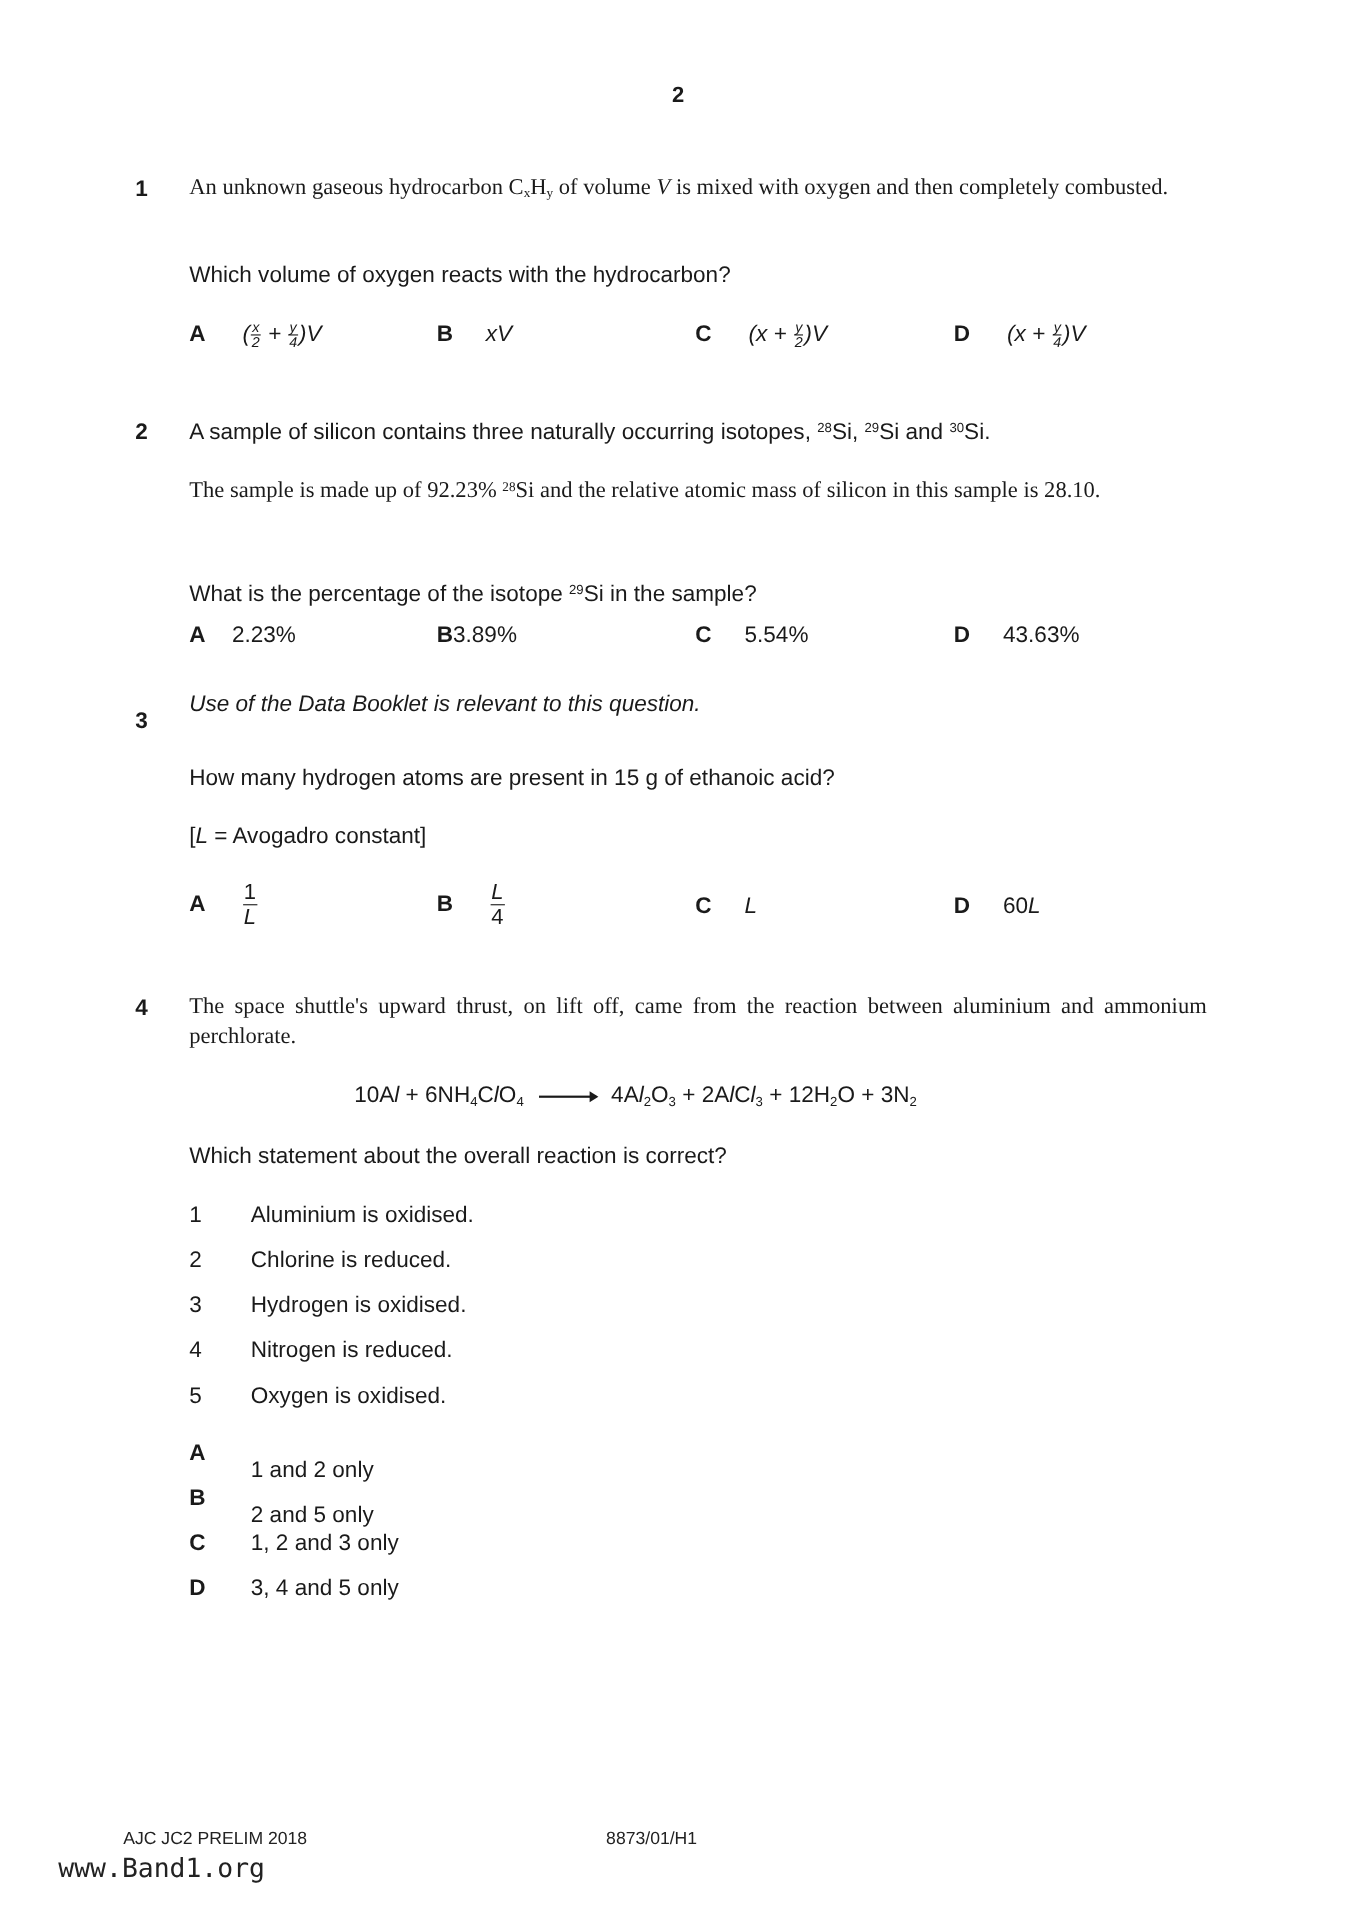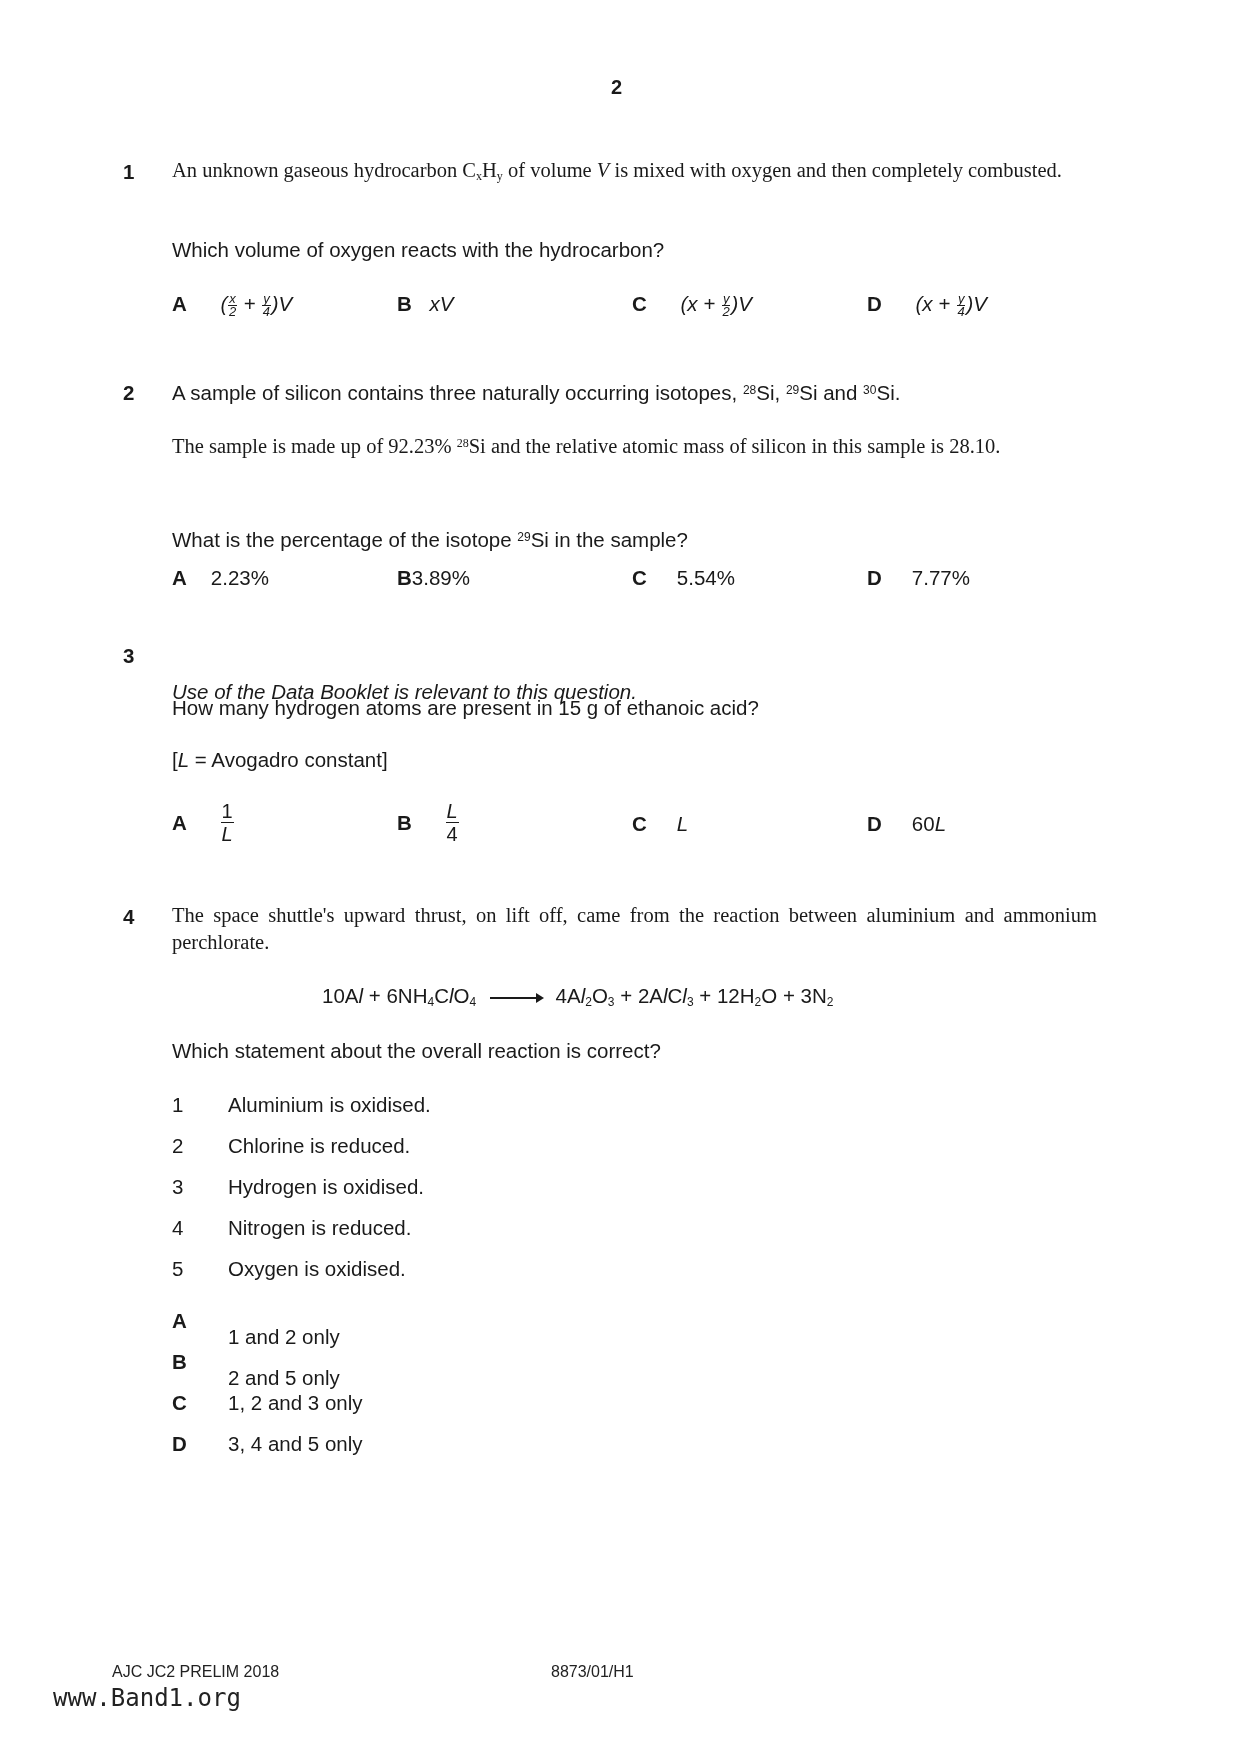--- a/index.html
+++ b/index.html
@@ -47,21 +47,21 @@
           <span class="num">x</span>
           <span>2</span>
         </span><span> + </span><span class="frac">
           <span class="num">y</span>
           <span>4</span>
         </span><span>)V</span>
     </span>
   </div>
   <div class="abs" style="left:397px; top:292px">
     <span class="opt-letter">B</span>
-    <span class="italic" style="margin-left:12px">xV</span>
+    <span class="italic" style="margin-left:24px">xV</span>
   </div>
   <div class="abs" style="left:632px; top:292px">
     <span class="opt-letter">C</span>
     <span class="italic" style="margin-left:28px">
       <span>(x + </span><span class="frac">
           <span class="num">y</span>
           <span>2</span>
         </span><span>)V</span>
     </span>
   </div>
@@ -90,27 +90,27 @@
   <div class="abs" style="left:172px; top:566px">
     <span class="opt-letter">A</span><span style="margin-left:24px">2.23%</span>
   </div>
   <div class="abs" style="left:397px; top:566px">
     <span class="opt-letter">B</span><span style="">3.89%</span>
   </div>
   <div class="abs" style="left:632px; top:566px">
     <span class="opt-letter">C</span><span style="margin-left:30px">5.54%</span>
   </div>
   <div class="abs" style="left:867px; top:566px">
-    <span class="opt-letter">D</span><span style="margin-left:30px">7.77%</span>
+    <span class="opt-letter">D</span><span style="margin-left:30px">43.63%</span>
   </div>
 </section>
 
 <section>
   <div class="abs qnum" style="top:644px">3</div>
-  <div class="abs qtext italic" style="top:680px">Use of the Data Booklet is relevant to this question.</div>
+  <div class="abs qtext italic" style="top:628px">Use of the Data Booklet is relevant to this question.</div>
   <div class="abs qtext" style="top:696px">How many hydrogen atoms are present in 15 g of ethanoic acid?</div>
   <div class="abs qtext" style="top:748px">
     <span>[</span><span class="italic">L</span><span> = Avogadro constant]</span>
   </div>
   <div class="abs" style="left:172px; top:800px">
     <span class="opt-letter" style="vertical-align:middle">A</span>
     <span class="frac-big" style="margin-left:28px">
         <span class="num">1</span>
         <span class="italic">L</span>
       </span>

